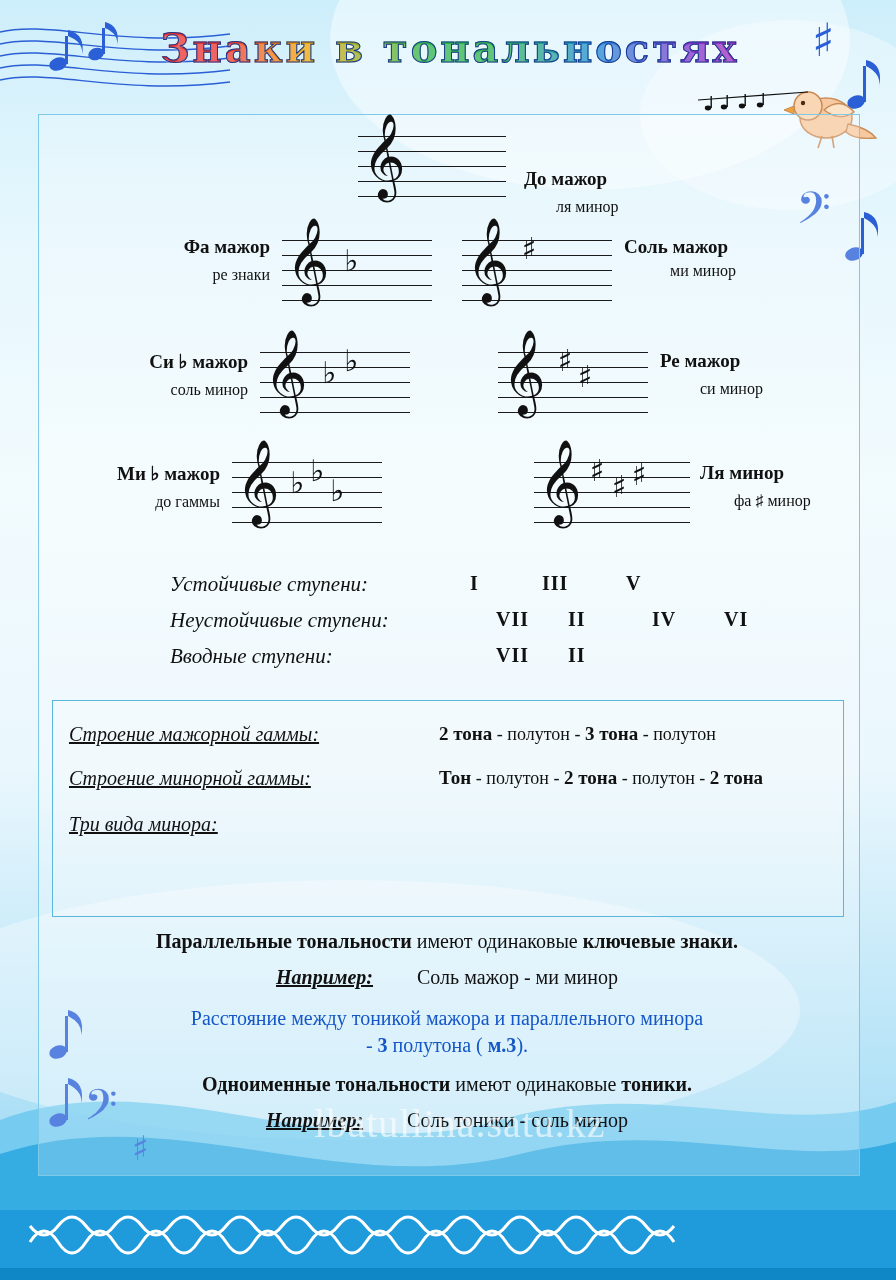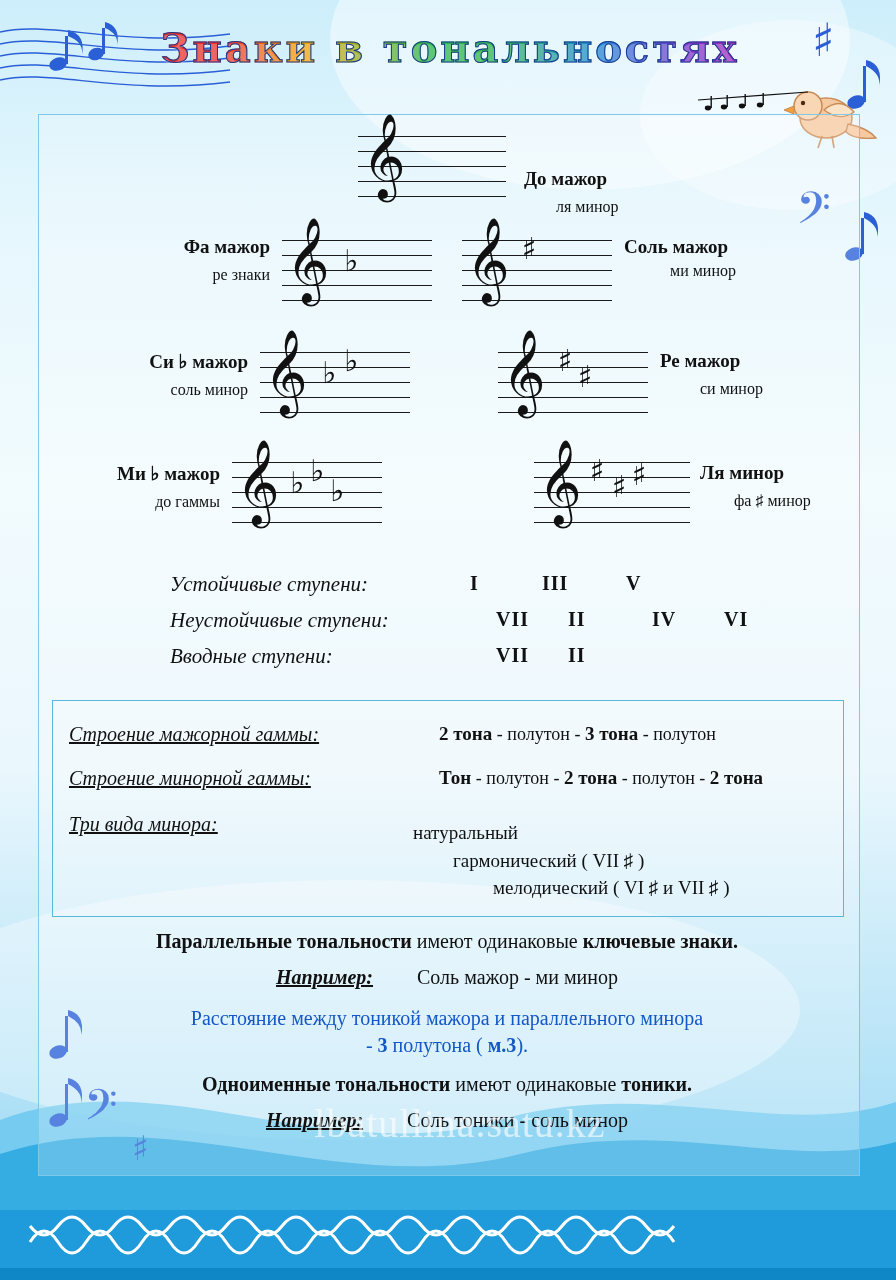--- a/index.html
+++ b/index.html
@@ -475,25 +475,20 @@
       <span class="struct-label">Строение мажорной гаммы:</span>
       <span class="struct-val"><b>2 тона</b> - полутон - <b>3 тона</b> - полутон</span>
     </div>
     <div class="struct-row" style="top:66px;">
       <span class="struct-label">Строение минорной гаммы:</span>
       <span class="struct-val"><b>Тон</b> - полутон - <b>2 тона</b> - полутон - <b>2 тона</b></span>
     </div>
     <div class="struct-row" style="top:112px;">
       <span class="struct-label">Три вида минора:</span>
     </div>
-    <div class="minor-kinds">
-      <div>натуральный</div>
-      <div>гармонический ( VII ♯ )</div>
-      <div>мелодический ( VI ♯ и VII ♯ )</div>
-    </div>
   </div>
 
   <div class="bottom">
     <div class="b-line"><b>Параллельные тональности</b> имеют одинаковые <b>ключевые знаки.</b></div>
     <div class="b-example" style="margin-bottom:16px;">
       <span class="ex">Например:</span><span class="val">Соль мажор - ми минор</span>
     </div>
     <div class="blue">Расстояние между тоникой мажора и параллельного минора<br>- <b>3</b> полутона ( <b>м.3</b>).</div>
     <div class="b-line" style="margin-top:14px;"><b>Одноименные тональности</b> имеют одинаковые <b>тоники.</b></div>
     <div class="b-example">

